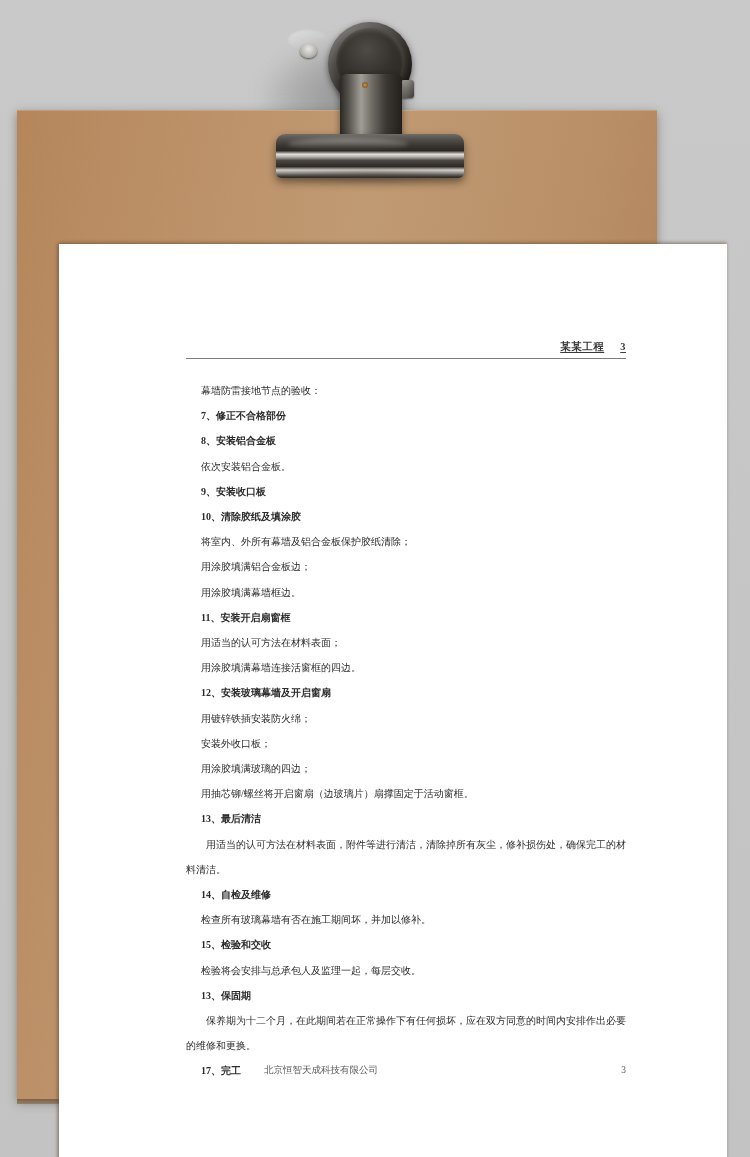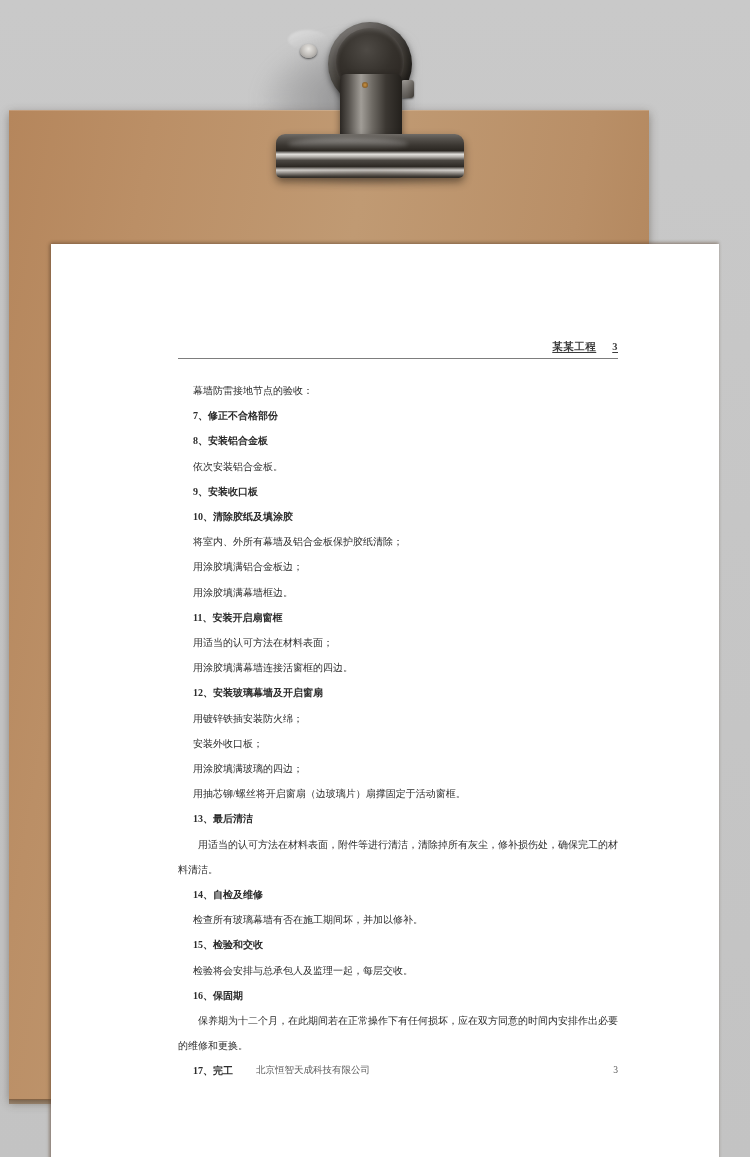--- a/index.html
+++ b/index.html
@@ -32,21 +32,21 @@
     background: radial-gradient(ellipse at 70% 60%,
                 rgba(90,90,92,0.55) 0%,
                 rgba(120,120,122,0.35) 45%,
                 rgba(170,170,172,0.0) 72%);
     filter: blur(7px);
   }
 
   
   #clipboard {
     position: absolute;
-    left: 9px;
+    left: 17px;
     top: 110px;
     width: 640px;
     height: 990px;
     background:
       linear-gradient(100deg, #b5865c 0%, #bb8f66 18%, #c09a73 45%, #b98f67 72%, #ab7d52 100%);
     box-shadow: 0 3px 9px rgba(60,50,40,0.45), 0 1px 0 rgba(255,255,255,0.18) inset;
   }
   #clipboard-bottom-edge {
     position: absolute;
     left: 0;
@@ -302,21 +302,21 @@
           <p class="para plain">用镀锌铁插安装防火绵；</p>
           <p class="para plain">安装外收口板；</p>
           <p class="para plain">用涂胶填满玻璃的四边；</p>
           <p class="para plain">用抽芯铆/螺丝将开启窗扇（边玻璃片）扇撑固定于活动窗框。</p>
           <p class="para numbered">13、最后清洁</p>
           <p class="para indent">用适当的认可方法在材料表面，附件等进行清洁，清除掉所有灰尘，修补损伤处，确保完工的材料清洁。</p>
           <p class="para numbered">14、自检及维修</p>
           <p class="para plain">检查所有玻璃幕墙有否在施工期间坏，并加以修补。</p>
           <p class="para numbered">15、检验和交收</p>
           <p class="para plain">检验将会安排与总承包人及监理一起，每层交收。</p>
-          <p class="para numbered">16、保固期</p>
+          <p class="para numbered">13、保固期</p>
           <p class="para indent">保养期为十二个月，在此期间若在正常操作下有任何损坏，应在双方同意的时间内安排作出必要的维修和更换。</p>
           <p class="para numbered">17、完工</p>
         </div>
 
     </div>
 
     <div id="page-footer">
       <span id="footer-company">北京恒智天成科技有限公司</span>
       <span id="footer-page">3</span>
     </div>

